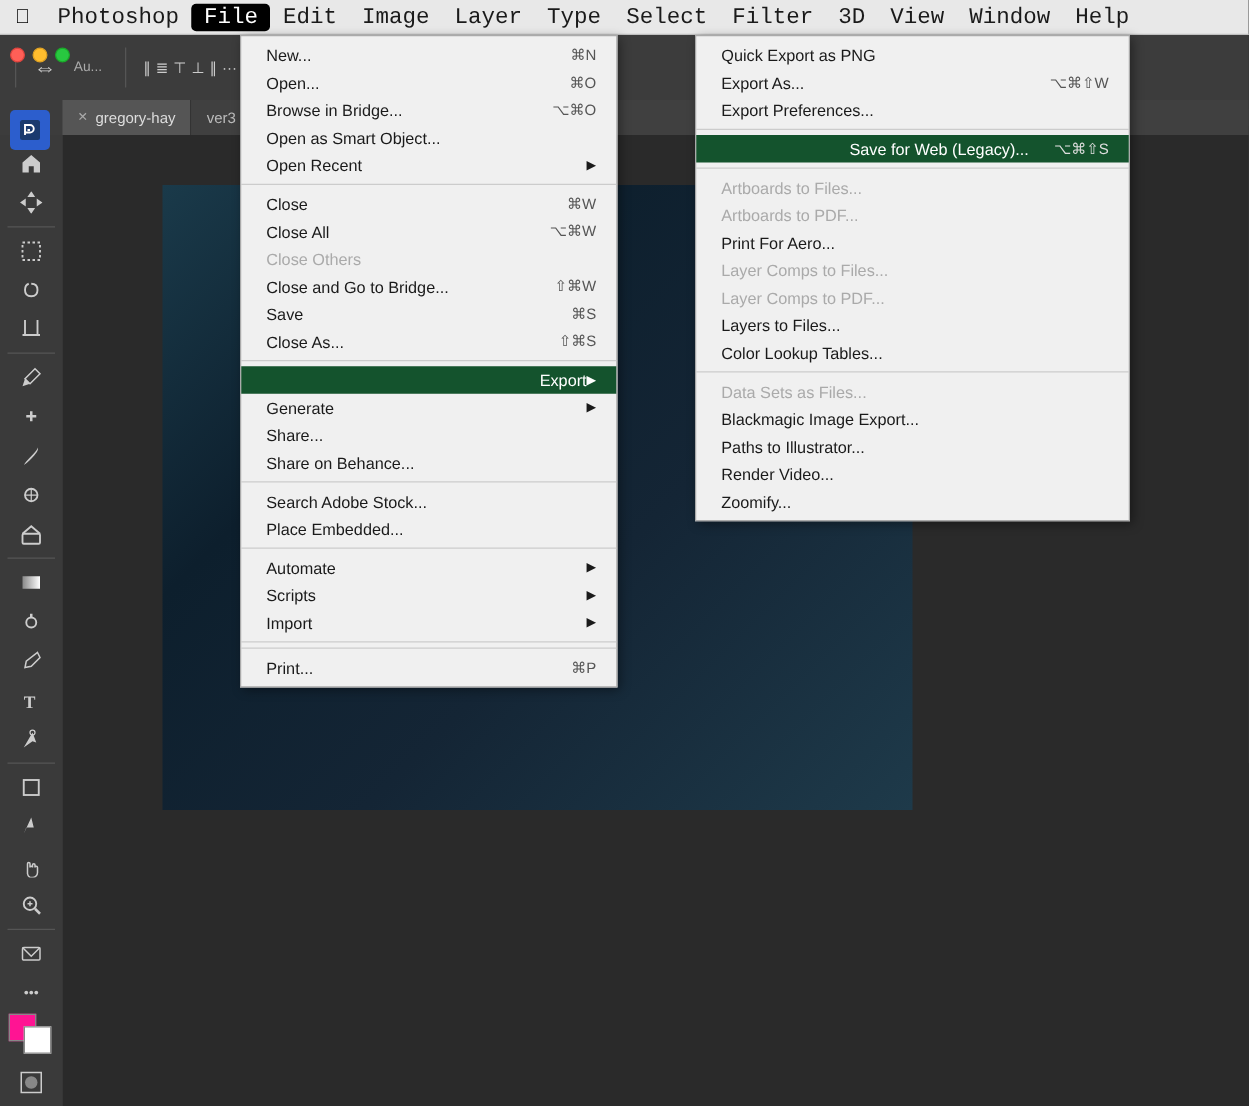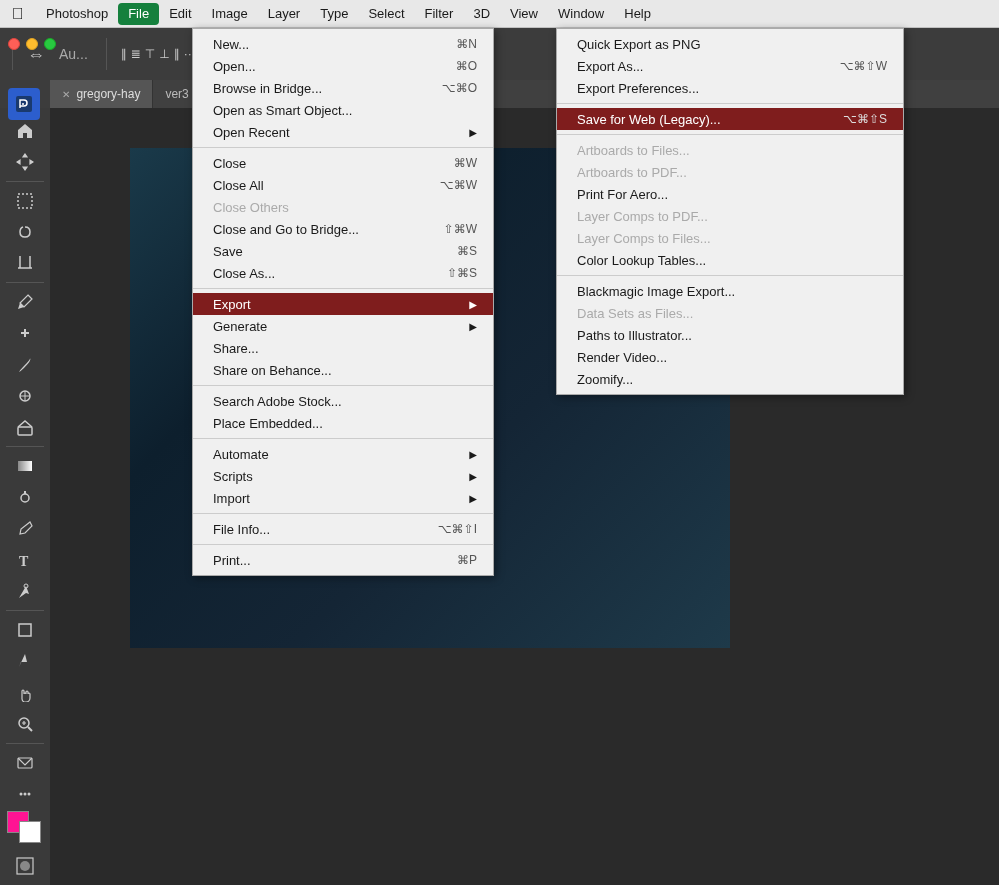--- a/index.html
+++ b/index.html
@@ -25,29 +25,30 @@
       border-bottom: 1px solid #c0c0c0;
     }
     .menubar-apple {
       padding: 0 12px;
       font-size: 16px;
       cursor: default;
     }
     .menubar-item {
       padding: 2px 10px;
       color: #1a1a1a;
-      font-size: 13px;
+      font-size: 18px;
       cursor: default;
       border-radius: 4px;
       height: 22px;
       display: flex;
       align-items: center;
+      font-family: Liberation Mono, monospace;
     }
     .menubar-item.active {
-      background: #15803d;
+      background: #000000;
       color: white;
     }
 
     
     .toolbar {
       position: absolute;
       top: 28px; left: 0; right: 0;
       height: 52px;
       background: #3c3c3c;
       display: flex;
@@ -143,21 +144,21 @@
     .menu-item {
       display: flex;
       align-items: center;
       justify-content: space-between;
       padding: 3px 16px 3px 20px;
       color: #1a1a1a;
       cursor: default;
       min-height: 22px;
       font-size: 13px;
     }
-    .menu-item.active { background: #7f1d1d; color: white; }
+    .menu-item.active { background: #14532d; color: white; justify-content: flex-end; }
     .menu-item.disabled { color: #aaa; }
     .menu-separator {
       height: 1px;
       background: #ccc;
       margin: 4px 0;
     }
     .menu-shortcut {
       color: #555;
       font-size: 12px;
       margin-left: 20px;
@@ -244,21 +245,21 @@
 <div class="toolbar">
   <div class="ps-icon">
     <svg width="20" height="20" viewBox="0 0 20 20">
       <rect x="2" y="2" width="16" height="16" rx="2" fill="#1a3a6e"></rect>
       <path d="M6 14V6h4a3 3 0 0 1 0 6H6" stroke="white" stroke-width="1.5" fill="none"></path>
       <path d="M8 10h2" stroke="white" stroke-width="1.5"></path>
     </svg>
   </div>
   <div style="width:1px;height:32px;background:#555;margin:0 4px;"></div>
   <div style="color:#ccc;font-size:18px;cursor:pointer;padding:4px;">⇔</div>
-  <div style="color:#aaa;font-size:14px;padding:4px;">Au...</div>
+  <div style="color:#aaa;font-size:11px;padding:4px;">Au...</div>
   <div style="width:1px;height:32px;background:#555;margin:0 8px;"></div>
   <div style="display:flex;gap:4px;color:#ccc;font-size:12px;align-items:center;">
     <span style="cursor:pointer;">∥</span>
     <span style="cursor:pointer;">≣</span>
     <span style="cursor:pointer;">⊤</span>
     <span style="cursor:pointer;">⊥</span>
     <span style="cursor:pointer;">∥</span>
     <span style="cursor:pointer;">···</span>
   </div>
   <div style="color:#ccc;font-size:12px;margin-left:8px;">3D Mode:</div>
@@ -496,24 +497,20 @@
   </div>
   <div class="menu-item">
     <span>Scripts</span>
     <span class="menu-arrow">▶</span>
   </div>
   <div class="menu-item">
     <span>Import</span>
     <span class="menu-arrow">▶</span>
   </div>
   <div class="menu-separator"></div>
-  <div class="menu-item">
-    <span>File Info...</span>
-    <span class="menu-shortcut">⌥⌘⇧I</span>
-  </div>
   <div class="menu-separator"></div>
   <div class="menu-item">
     <span>Print...</span>
     <span class="menu-shortcut">⌘P</span>
   </div>
 </div>
 
 <div class="export-submenu">
   <div class="menu-item">
     <span>Quick Export as PNG</span>
@@ -536,36 +533,39 @@
   <div class="menu-item disabled">
     <span>Artboards to Files...</span>
   </div>
   <div class="menu-item disabled">
     <span>Artboards to PDF...</span>
   </div>
   <div class="menu-item">
     <span>Print For Aero...</span>
   </div>
   <div class="menu-item disabled">
+    <span>Layer Comps to Files...</span>
+  </div>
+  <div class="menu-item disabled">
     <span>Layer Comps to PDF...</span>
   </div>
-  <div class="menu-item disabled">
-    <span>Layer Comps to Files...</span>
+  <div class="menu-item">
+    <span>Layers to Files...</span>
   </div>
   <div class="menu-item">
     <span>Color Lookup Tables...</span>
   </div>
   <div class="menu-separator"></div>
-  <div class="menu-item">
-    <span>Blackmagic Image Export...</span>
-  </div>
   <div class="menu-item disabled">
     <span>Data Sets as Files...</span>
   </div>
   <div class="menu-item">
+    <span>Blackmagic Image Export...</span>
+  </div>
+  <div class="menu-item">
     <span>Paths to Illustrator...</span>
   </div>
   <div class="menu-item">
     <span>Render Video...</span>
   </div>
   <div class="menu-item">
     <span>Zoomify...</span>
   </div>
 </div>
 

